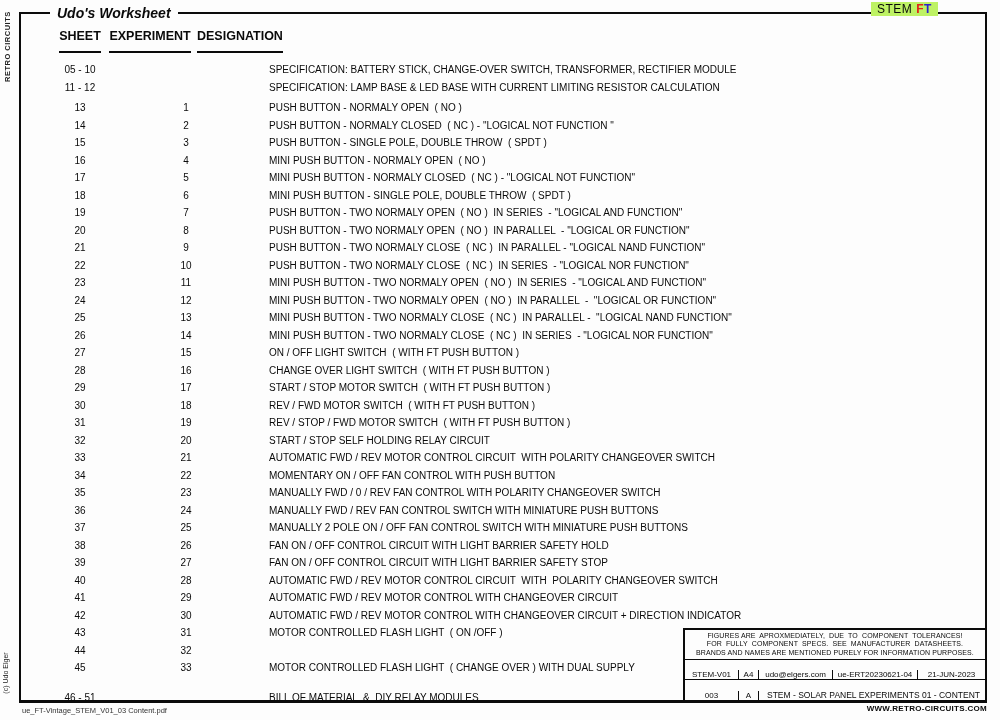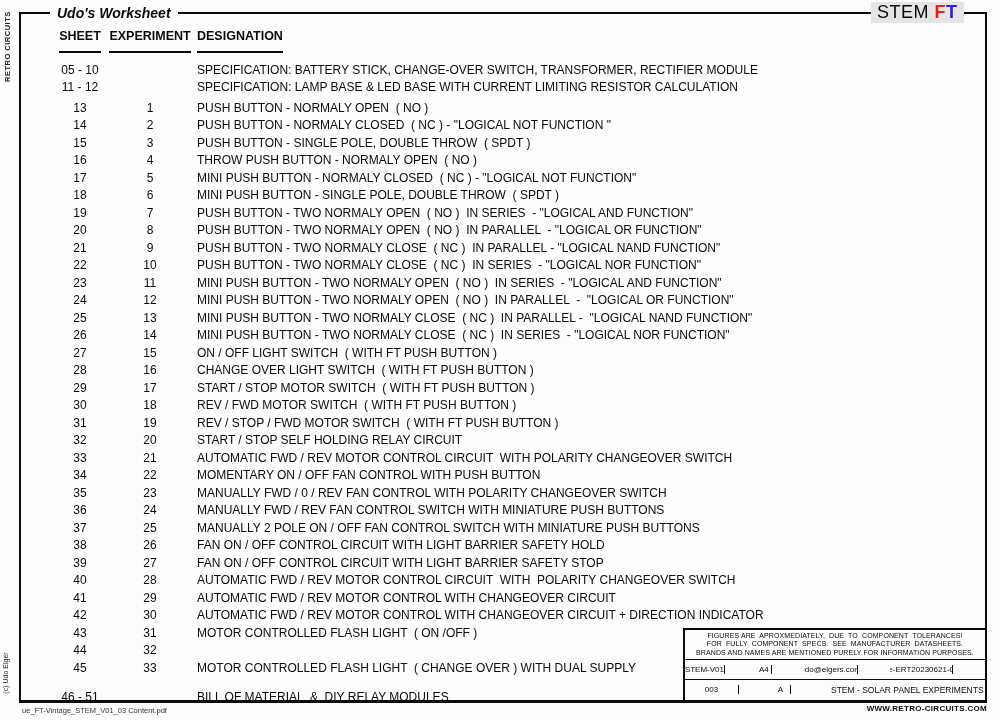--- a/index.html
+++ b/index.html
@@ -20,21 +20,21 @@
   }
 
   
   .worksheet-title {
     position:absolute; left:50px; top:5px; padding:0 7px;
     background:#fdfdfd; font-style:italic; font-weight:700; font-size:14px;
     white-space:nowrap; z-index:3;
   }
   .stem-logo {
     position:absolute; left:871px; top:2px; padding:0 6px;
-    background:#e5e5e5; font-size:18px; font-weight:400; letter-spacing:.5px;
+    background:#bef264; font-size:12px; font-weight:400; letter-spacing:.5px;
     white-space:nowrap; z-index:3;
   }
   .stem-logo .f { font-weight:700; }
   .stem-logo .t { font-weight:700; }
 
   
   .v-text {
     position:absolute; height:12px; text-align:center;
     transform:rotate(-90deg); white-space:nowrap; color:#222;
   }
@@ -44,40 +44,40 @@
   
   .sheet-table { position:absolute; left:45px; top:29px; width:730px; z-index:2; }
   .thead { display:flex; font-size:12.5px; font-weight:700; }
   .thead .hcol { display:flex; justify-content:center; }
   .thead .h-sheet { width:70px; }
   .thead .h-exp   { width:70px; }
   .thead .h-desig { margin-left:12px; justify-content:flex-start; }
   .thead span { border-bottom:2px solid #0a0a0a; padding-bottom:8px; white-space:nowrap; }
 
   .tbody { margin-top:8px; }
-  .trow { display:flex; align-items:center; height:17.5px; font-size:12px; }
+  .trow { display:flex; align-items:center; height:17.5px; font-size:10px;gap:36px; }
   .trow.gap-sm { margin-top:3px; }
   .trow.gap-lg { margin-top:12px; }
   .c-sheet { width:70px; text-align:center; white-space:pre; }
   .c-exp   { width:70px; text-align:center; white-space:pre; }
   .c-desig { margin-left:12px; white-space:pre; }
 
   
   .title-block {
     position:absolute; left:683px; top:628px; width:304px; height:74px;
     border:2px solid #0b0b0b; background:#fdfdfd;
     display:flex; flex-direction:column; z-index:4;
   }
   .tb-notice {
     flex:0 0 30px; border-bottom:1.5px solid #0b0b0b;
     display:flex; flex-direction:column; justify-content:center;
     text-align:center; font-size:7px; line-height:8.5px; letter-spacing:.1px;
   }
   .tb-notice div { white-space:pre; }
-  .tb-row { display:flex; align-items:center;gap:32px; }
+  .tb-row { display:flex; align-items:flex-end; }
   .tb-row1 { flex:0 0 19.5px; border-bottom:1.5px solid #0b0b0b; }
   .tb-row2 { flex:1; }
   .tb-cell {
     display:flex; align-items:center; justify-content:center;
     font-size:8px; white-space:nowrap; border-right:1.5px solid #0b0b0b;
     overflow:hidden;
   }
   .tb-cell:last-child { border-right:none; }
   .w-code  { width:54px; }
   .w-paper { width:20px; }
@@ -143,21 +143,21 @@
 
       <div class="trow">
         <span class="c-sheet">15</span>
         <span class="c-exp">3</span>
         <span class="c-desig">PUSH BUTTON - SINGLE POLE, DOUBLE THROW  ( SPDT )</span>
       </div>
 
       <div class="trow">
         <span class="c-sheet">16</span>
         <span class="c-exp">4</span>
-        <span class="c-desig">THROW PUSH BUTTON - NORMALY OPEN  ( NO )</span>
+        <span class="c-desig">MINI PUSH BUTTON - NORMALY OPEN  ( NO )</span>
       </div>
 
       <div class="trow">
         <span class="c-sheet">17</span>
         <span class="c-exp">5</span>
         <span class="c-desig">MINI PUSH BUTTON - NORMALY CLOSED  ( NC ) - "LOGICAL NOT FUNCTION"</span>
       </div>
 
       <div class="trow">
         <span class="c-sheet">18</span>

